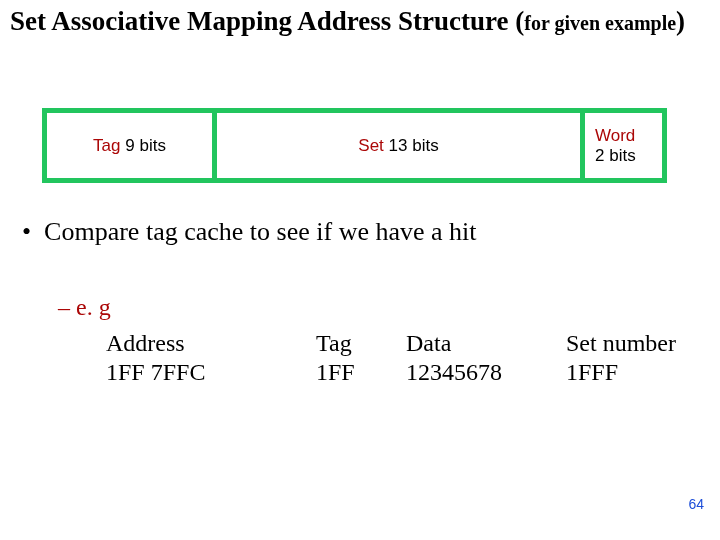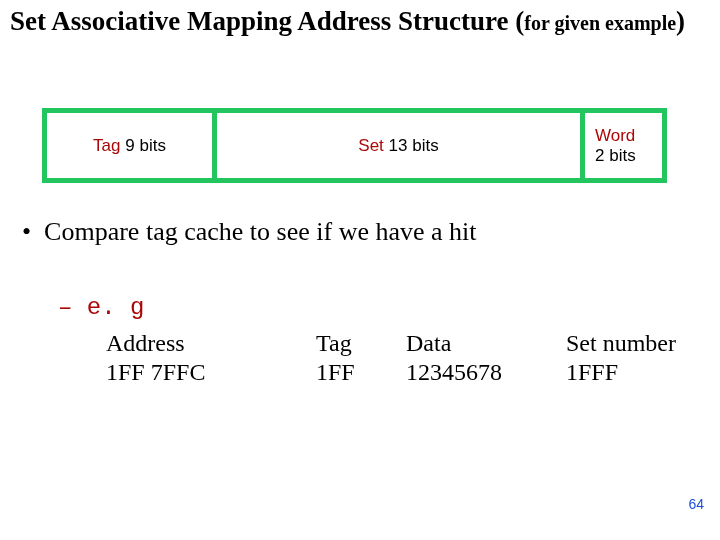--- a/index.html
+++ b/index.html
@@ -55,21 +55,20 @@
     font-size: 26px;
     line-height: 1.25;
   }
   .b1 { margin-bottom: 2px; }
   .eg {
     position: absolute;
     left: 58px;
     top: 294px;
     font-size: 24px;
     color: #ab0707;
-    font-family: Liberation Mono, monospace;
   }
   .dash { color: #ab0707; }
   .ex-table {
     position: absolute;
     left: 98px;
     top: 330px;
     font-size: 24px;
     border-collapse: collapse;
     margin-left: 8px;
   }

